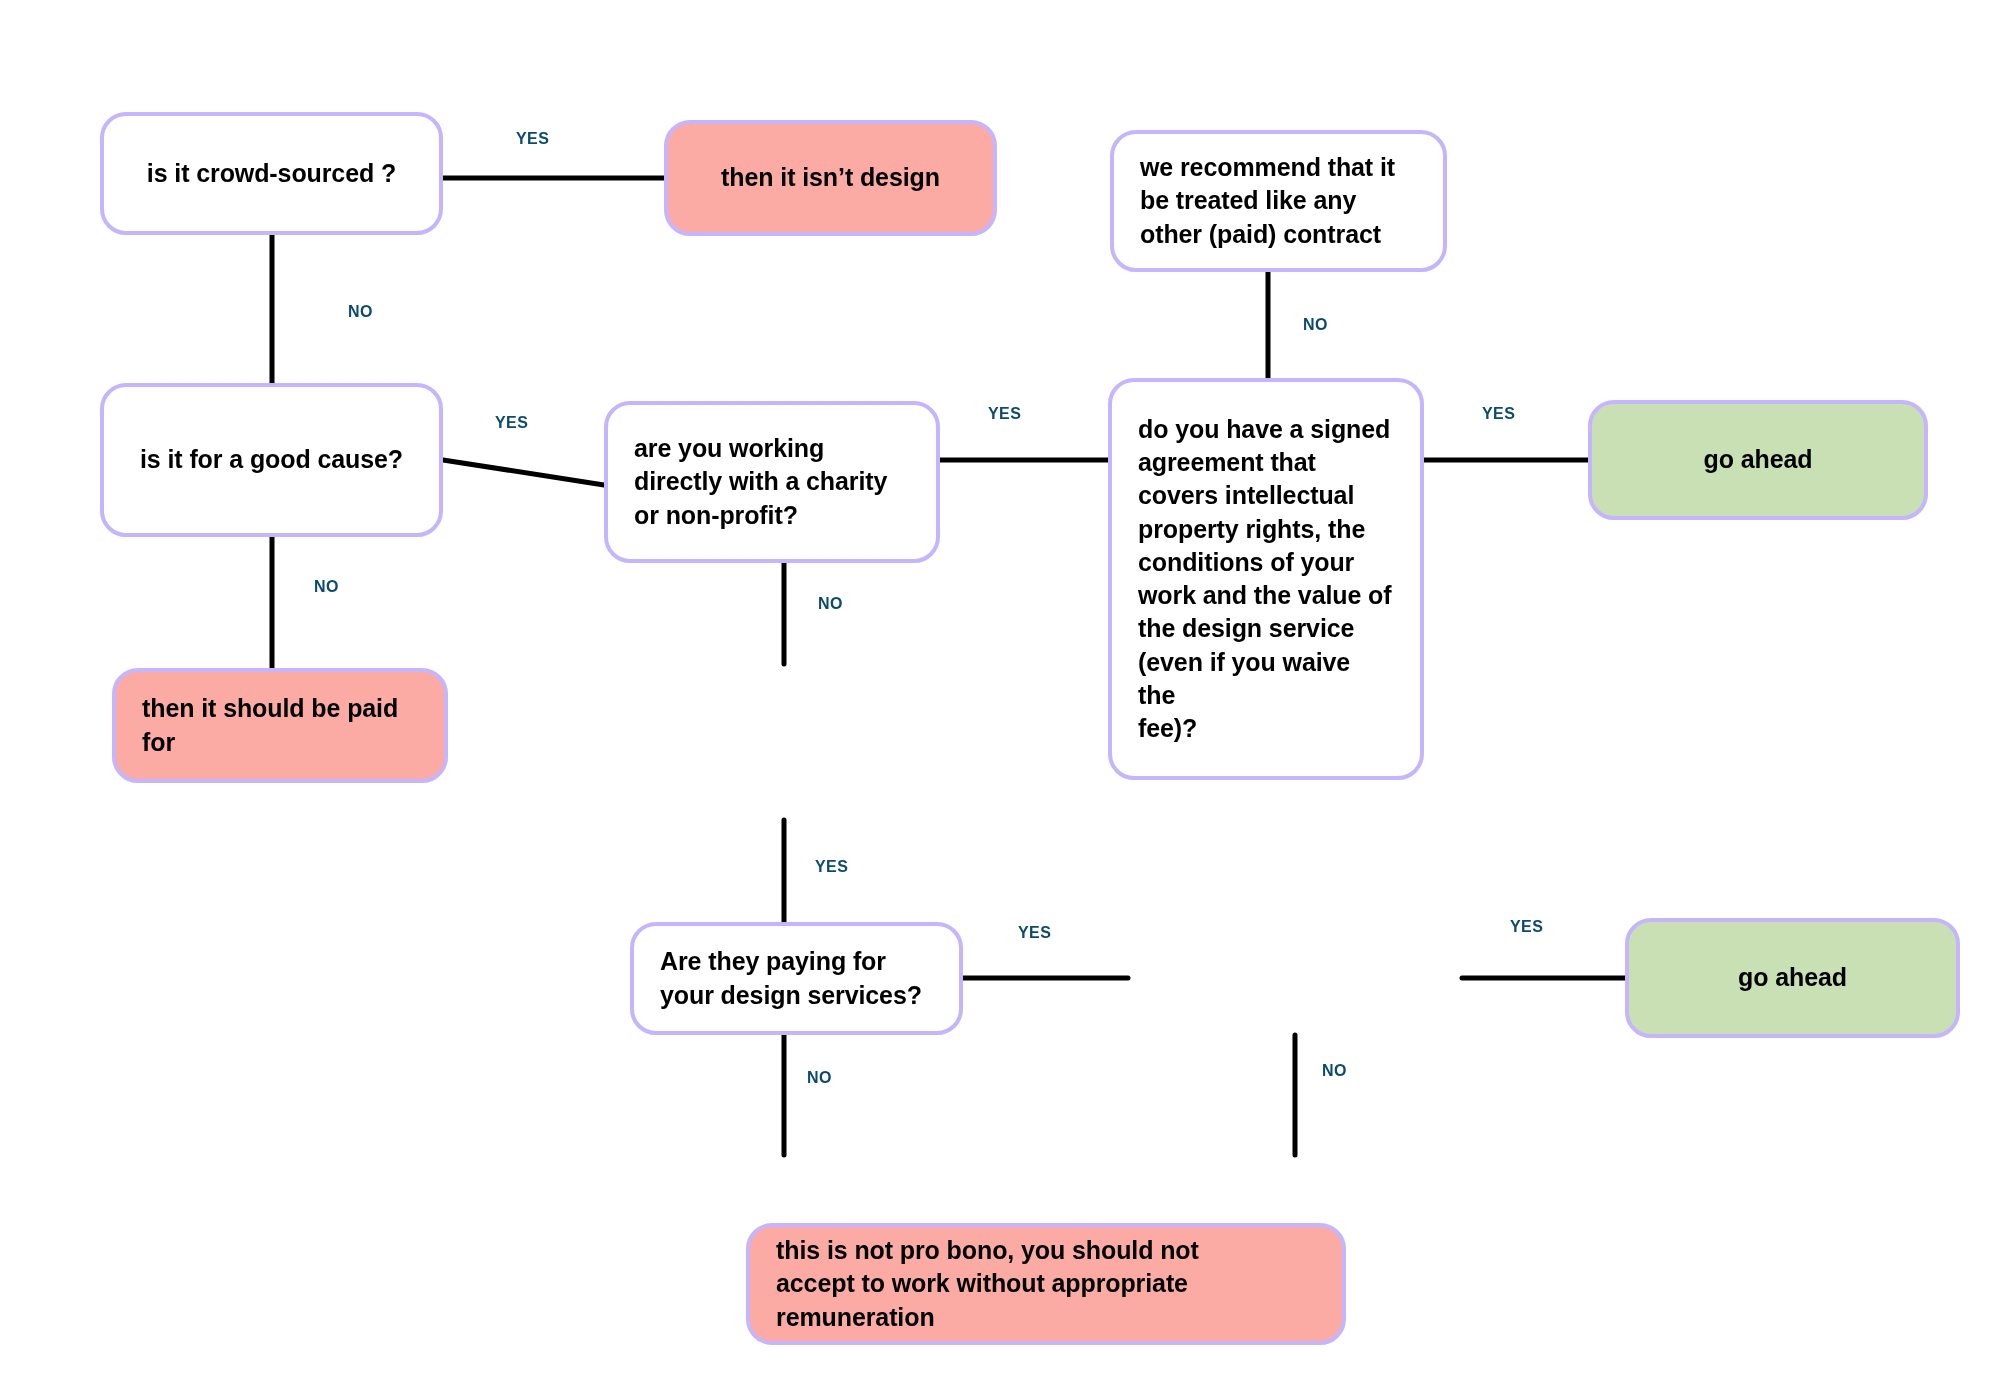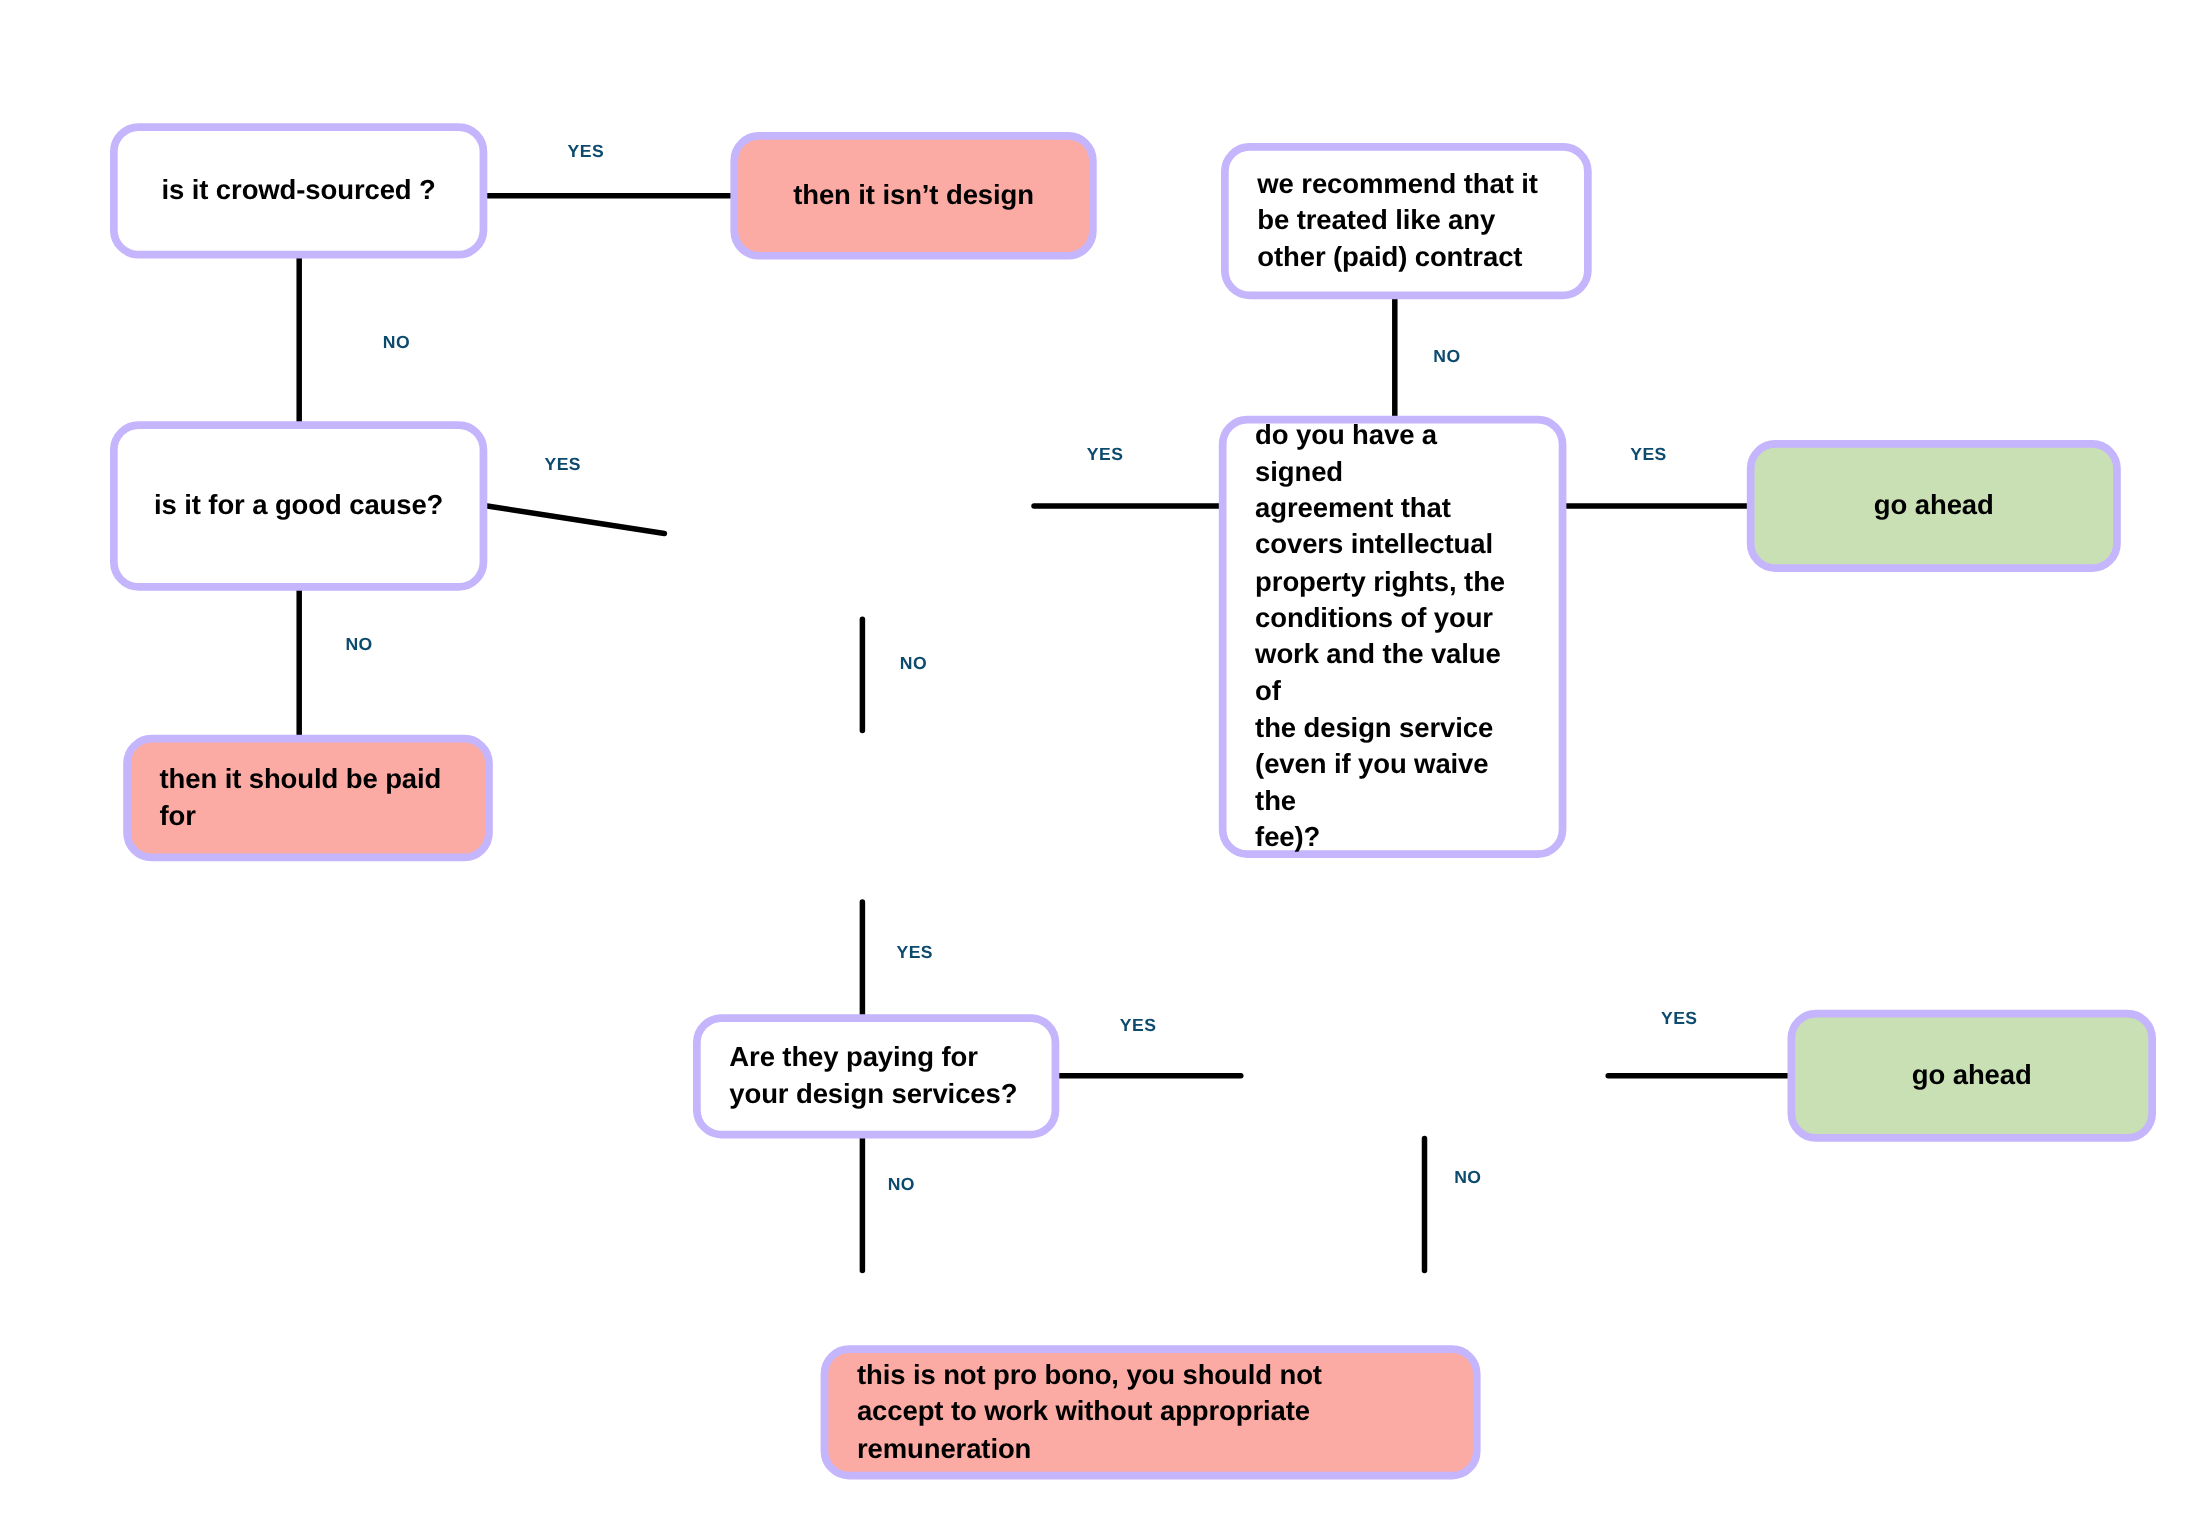--- a/index.html
+++ b/index.html
@@ -22,21 +22,21 @@
     position: absolute;
     left: 0;
     top: 0;
     width: 2000px;
     height: 1388px;
     pointer-events: none;
   }
   .node {
     position: absolute;
     box-sizing: border-box;
-    border: 7px solid #c4b5fd;
+    border: 4px solid #c4b5fd;
     border-radius: 26px;
     display: flex;
     align-items: center;
     background: #ffffff;
     z-index: 5;
   }
   .node .label {
     font-weight: bold;
     font-size: 25px;
     line-height: 1.33;
@@ -106,20 +106,25 @@
   <div class="node" style="left:1110px; top:130px; width:337px; height:142px;">
     <span class="label">we recommend that it
 be treated like any
 other (paid) contract</span>
   </div>
 
   <div class="node center" style="left:100px; top:383px; width:343px; height:154px;">
     <span class="label">is it for a good cause?</span>
   </div>
 
+  <div class="node" style="left:604px; top:401px; width:336px; height:162px;">
+    <span class="label">are you working
+directly with a charity
+or non-profit?</span>
+  </div>
 
   <div class="node" style="left:1108px; top:378px; width:316px; height:402px;">
     <span class="label">do you have a signed
 agreement that
 covers intellectual
 property rights, the
 conditions of your
 work and the value of
 the design service
 (even if you waive the

